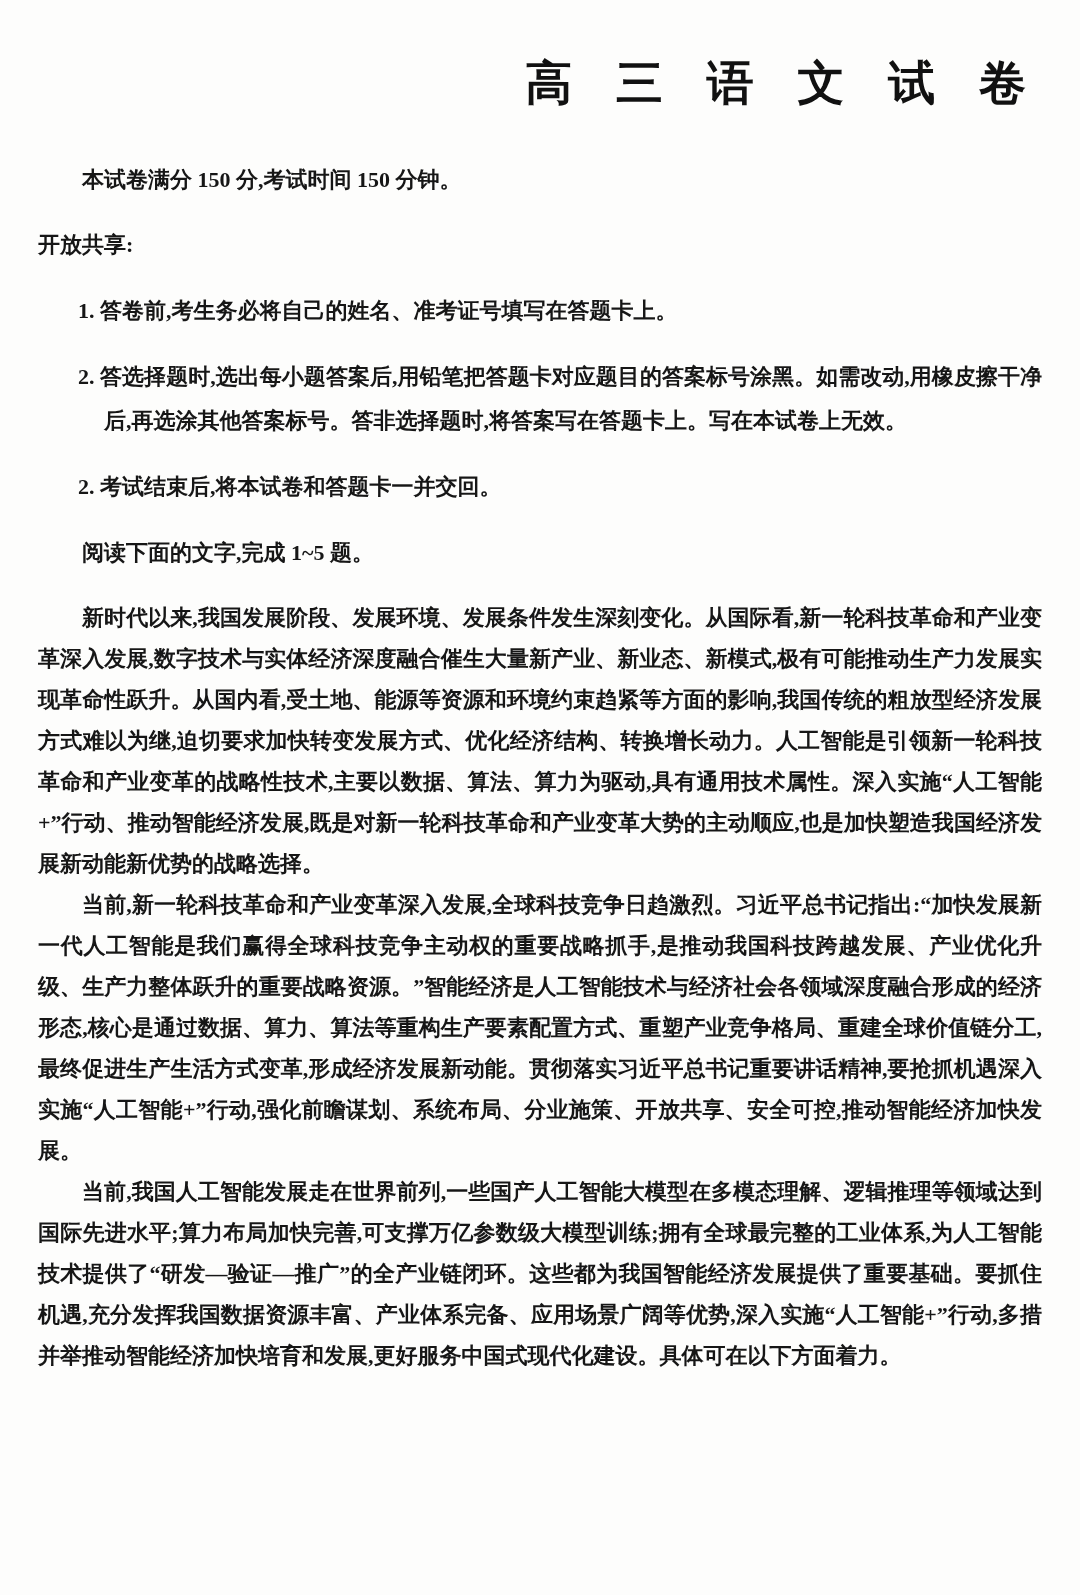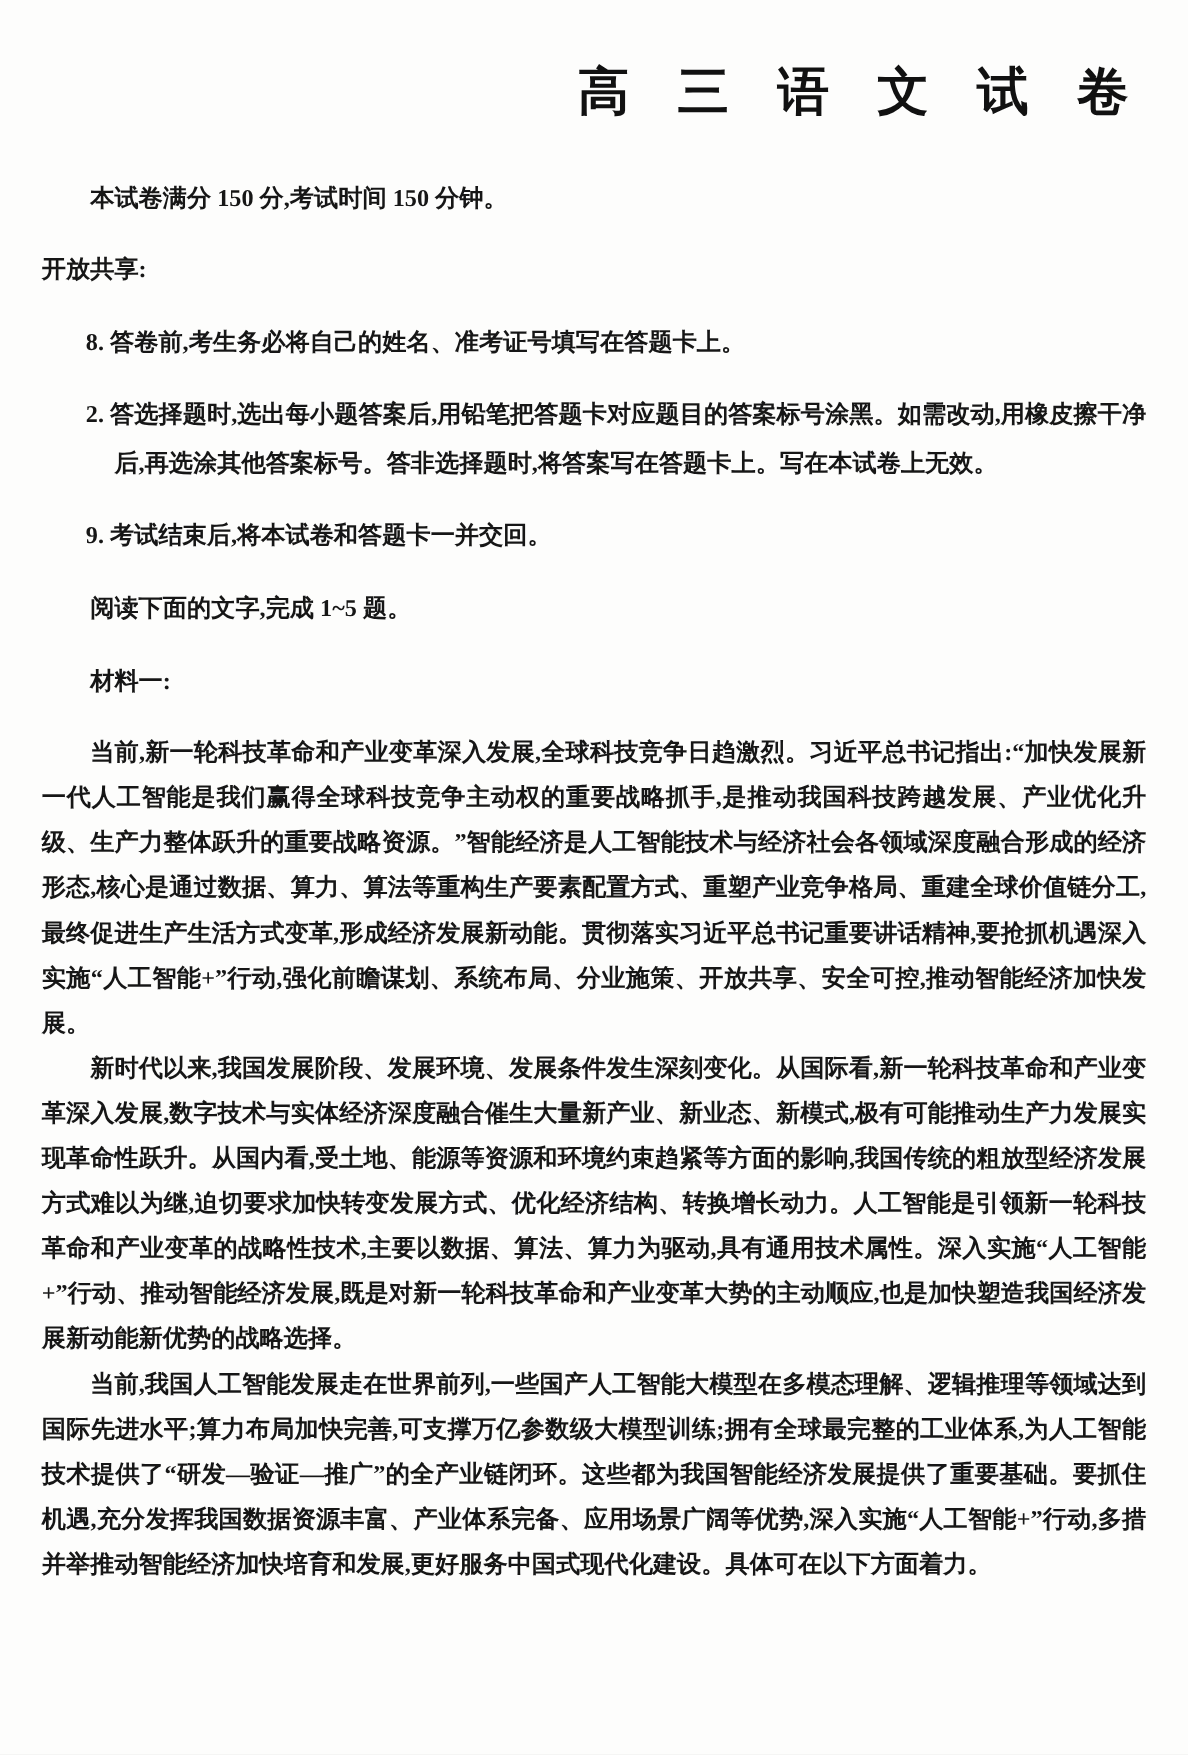--- a/index.html
+++ b/index.html
@@ -87,33 +87,32 @@
 
 <div class="page">
   <div class="content-area">
 
     <h1 class="doc-title">高  三  语  文  试  卷</h1>
 
     <p class="intro-line">本试卷满分 150 分,考试时间 150 分钟。</p>
 
     <p class="notice-heading">开放共享:</p>
 
-    <p class="notice-item">8. 答卷前,考生务必将自己的姓名、准考证号填写在答题卡上。</p>
+    <p class="notice-item">1. 答卷前,考生务必将自己的姓名、准考证号填写在答题卡上。</p>
 
     <p class="notice-item">2. 答选择题时,选出每小题答案后,用铅笔把答题卡对应题目的答案标号涂黑。如需改动,用橡皮擦干净后,再选涂其他答案标号。答非选择题时,将答案写在答题卡上。写在本试卷上无效。</p>
 
-    <p class="notice-item">9. 考试结束后,将本试卷和答题卡一并交回。</p>
+    <p class="notice-item">2. 考试结束后,将本试卷和答题卡一并交回。</p>
 
 
 
     <p class="instruction-line">阅读下面的文字,完成 1~5 题。</p>
 
-    <p class="material-heading">材料一:</p>
+
+    <p class="body-paragraph">新时代以来,我国发展阶段、发展环境、发展条件发生深刻变化。从国际看,新一轮科技革命和产业变革深入发展,数字技术与实体经济深度融合催生大量新产业、新业态、新模式,极有可能推动生产力发展实现革命性跃升。从国内看,受土地、能源等资源和环境约束趋紧等方面的影响,我国传统的粗放型经济发展方式难以为继,迫切要求加快转变发展方式、优化经济结构、转换增长动力。人工智能是引领新一轮科技革命和产业变革的战略性技术,主要以数据、算法、算力为驱动,具有通用技术属性。深入实施“人工智能+”行动、推动智能经济发展,既是对新一轮科技革命和产业变革大势的主动顺应,也是加快塑造我国经济发展新动能新优势的战略选择。</p>
 
     <p class="body-paragraph">当前,新一轮科技革命和产业变革深入发展,全球科技竞争日趋激烈。习近平总书记指出:“加快发展新一代人工智能是我们赢得全球科技竞争主动权的重要战略抓手,是推动我国科技跨越发展、产业优化升级、生产力整体跃升的重要战略资源。”智能经济是人工智能技术与经济社会各领域深度融合形成的经济形态,核心是通过数据、算力、算法等重构生产要素配置方式、重塑产业竞争格局、重建全球价值链分工,最终促进生产生活方式变革,形成经济发展新动能。贯彻落实习近平总书记重要讲话精神,要抢抓机遇深入实施“人工智能+”行动,强化前瞻谋划、系统布局、分业施策、开放共享、安全可控,推动智能经济加快发展。</p>
-
-    <p class="body-paragraph">新时代以来,我国发展阶段、发展环境、发展条件发生深刻变化。从国际看,新一轮科技革命和产业变革深入发展,数字技术与实体经济深度融合催生大量新产业、新业态、新模式,极有可能推动生产力发展实现革命性跃升。从国内看,受土地、能源等资源和环境约束趋紧等方面的影响,我国传统的粗放型经济发展方式难以为继,迫切要求加快转变发展方式、优化经济结构、转换增长动力。人工智能是引领新一轮科技革命和产业变革的战略性技术,主要以数据、算法、算力为驱动,具有通用技术属性。深入实施“人工智能+”行动、推动智能经济发展,既是对新一轮科技革命和产业变革大势的主动顺应,也是加快塑造我国经济发展新动能新优势的战略选择。</p>
 
     <p class="body-paragraph">当前,我国人工智能发展走在世界前列,一些国产人工智能大模型在多模态理解、逻辑推理等领域达到国际先进水平;算力布局加快完善,可支撑万亿参数级大模型训练;拥有全球最完整的工业体系,为人工智能技术提供了“研发—验证—推广”的全产业链闭环。这些都为我国智能经济发展提供了重要基础。要抓住机遇,充分发挥我国数据资源丰富、产业体系完备、应用场景广阔等优势,深入实施“人工智能+”行动,多措并举推动智能经济加快培育和发展,更好服务中国式现代化建设。具体可在以下方面着力。</p>
 
   </div>
 
 </div>
 
 </body></html>

